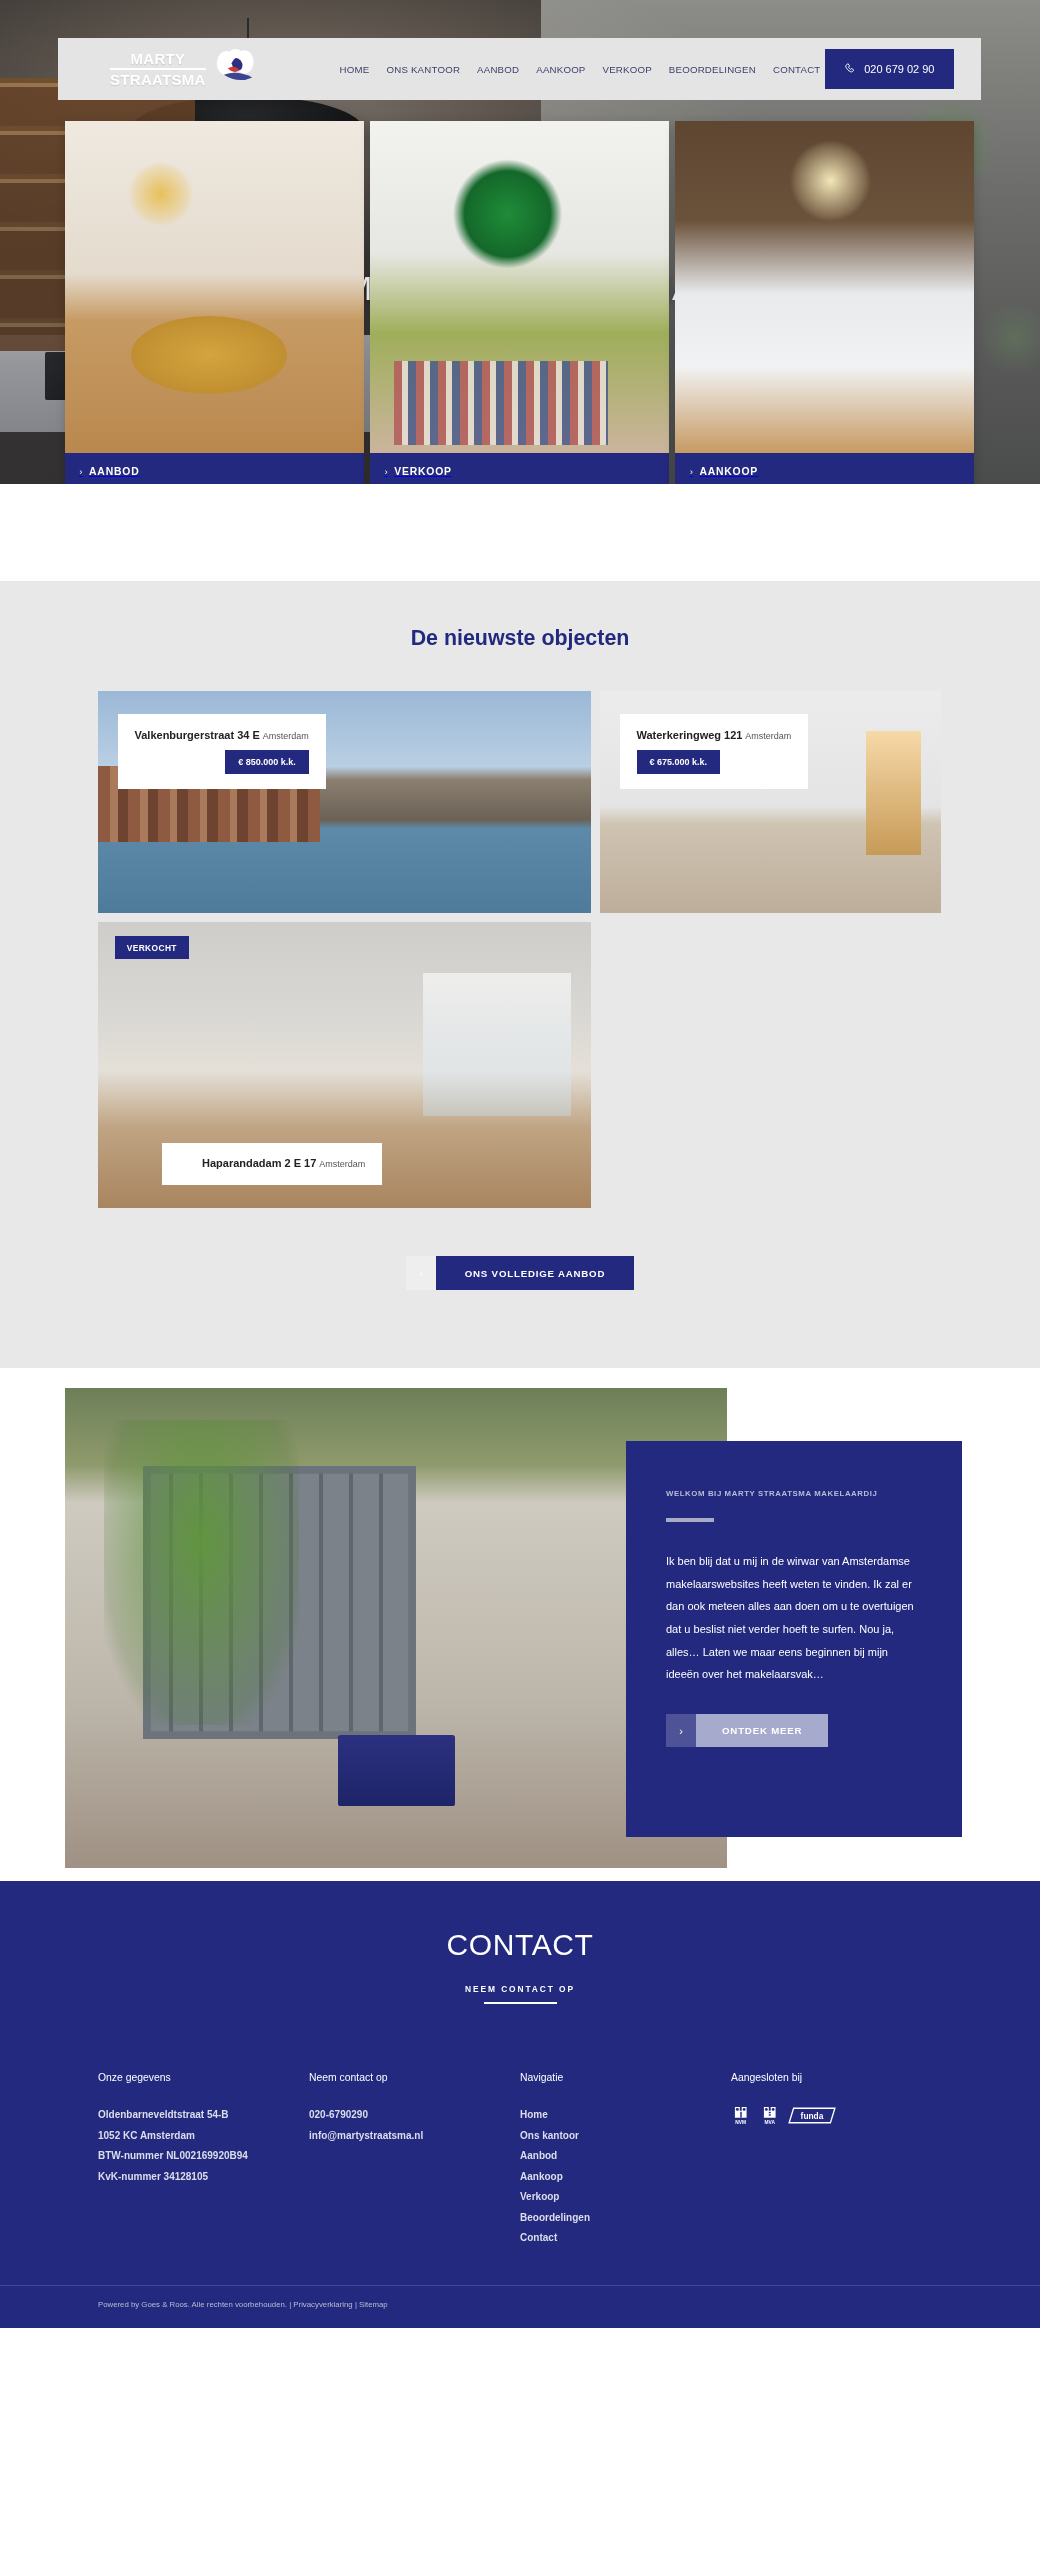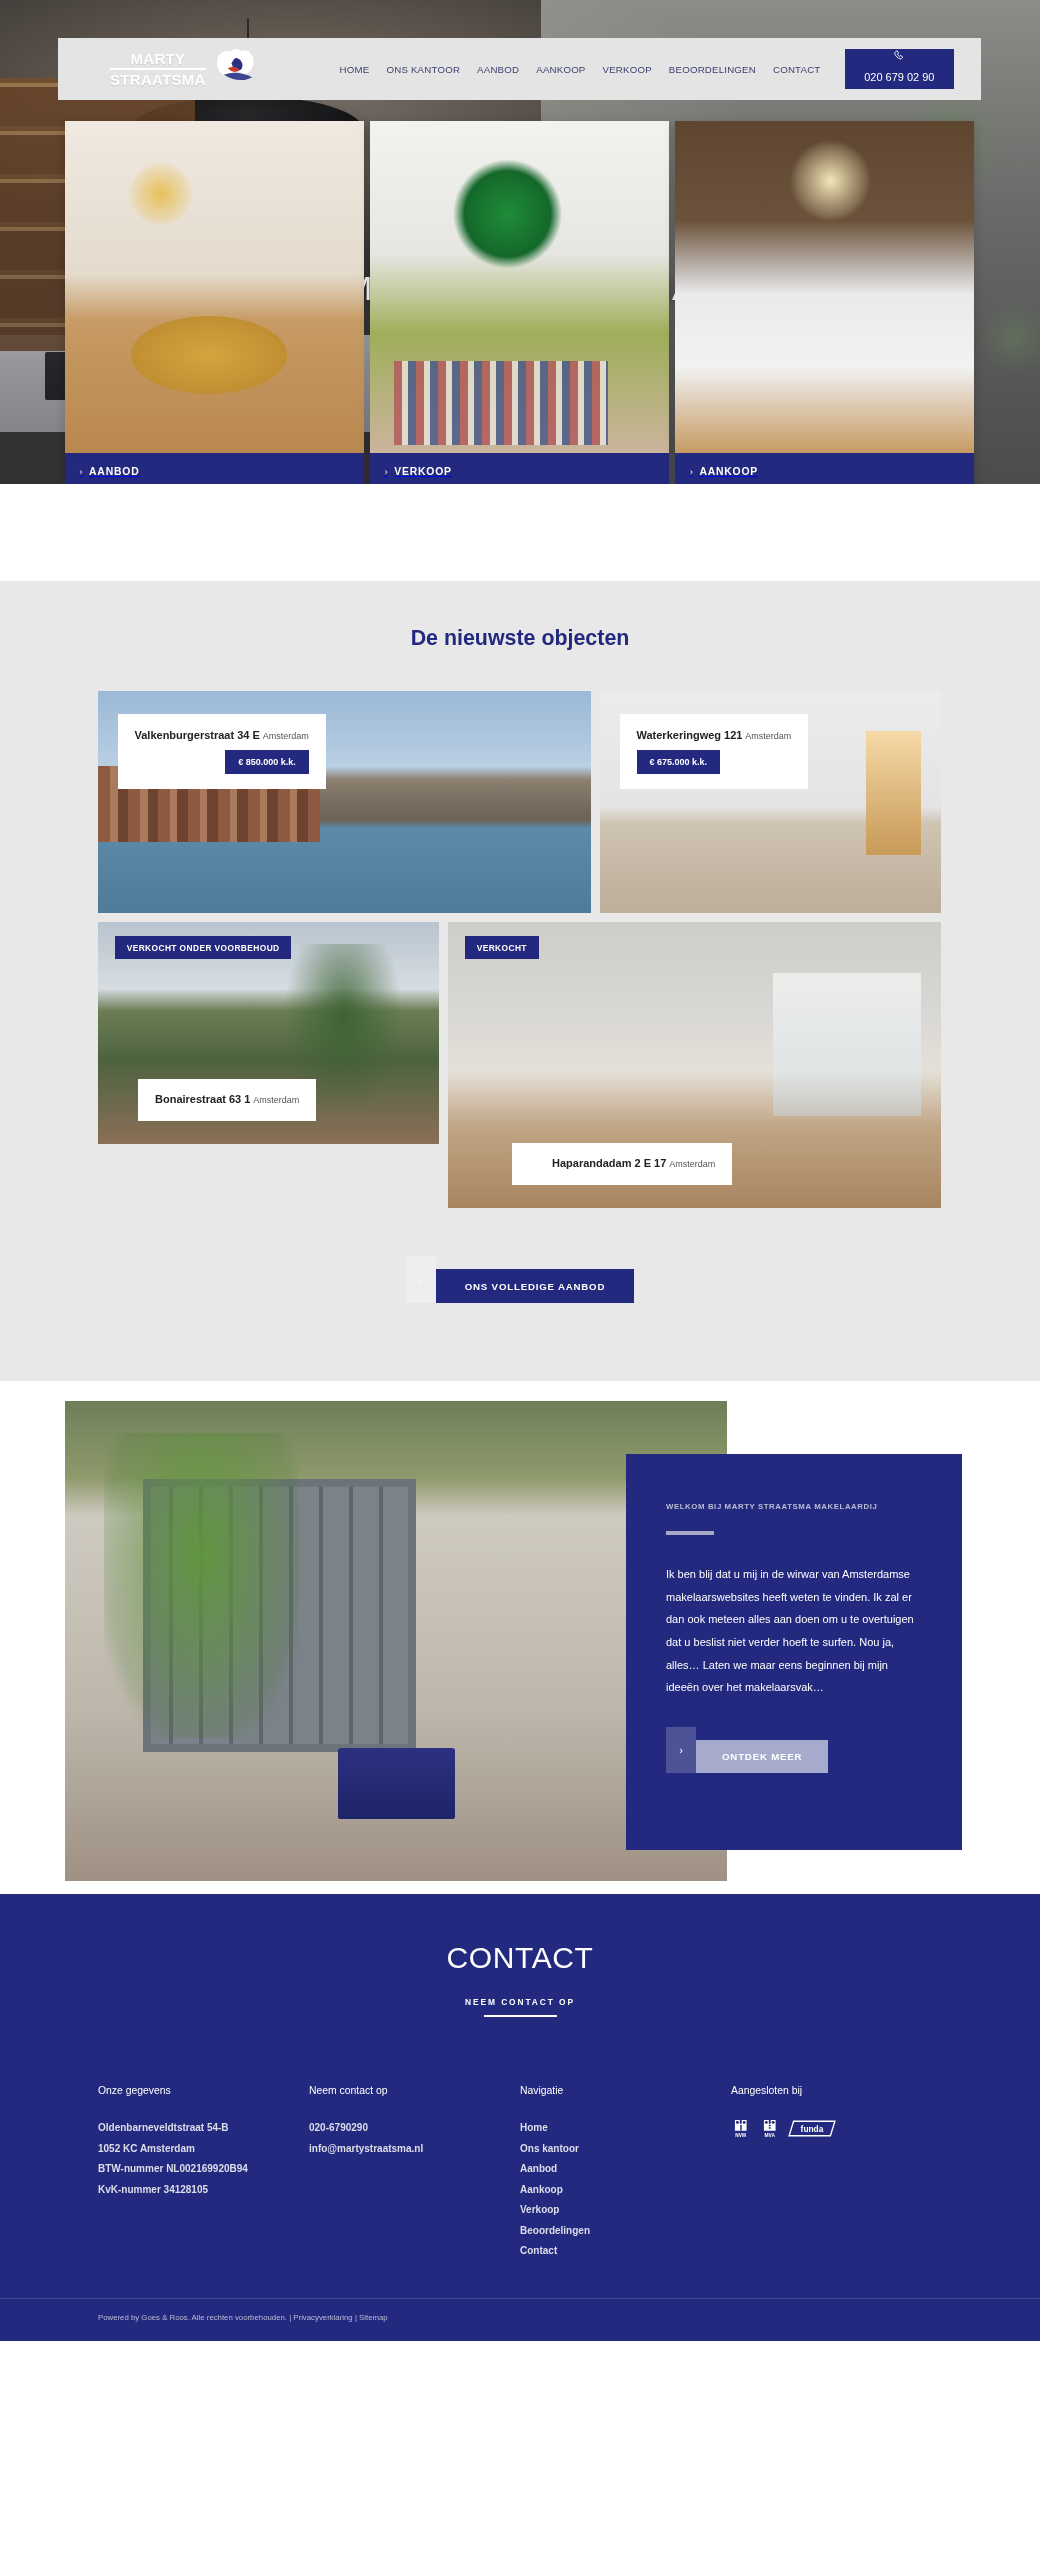--- a/index.html
+++ b/index.html
@@ -139,21 +139,20 @@
     color: #fff;
     height: 40px;
     padding: 0 19.5px;
     margin-right: 27px;
     font-size: 11px;
     font-weight: 400;
     white-space: nowrap;
     border: none;
     cursor: pointer;
     font-family: "Liberation Sans", sans-serif;
-    flex-direction: column;
   }
 
   
   .cats {
     position: absolute;
     left: 65px; bottom: -6.5px;
     width: 909px;
     display: flex; gap: 6.5px;
     z-index: 6;
   }
@@ -284,21 +283,21 @@
     width: 30px;
     color: #fff; font-size: 11px;
   }
   .btn-arrow .txt {
     background: var(--navy);
     color: #fff;
     font-size: 9.7px;
     font-weight: 700;
     letter-spacing: 0.8px;
     padding: 11.7px 28.6px;
-    display: flex; align-items: center; margin-top: 13px;
+    display: flex; align-items: center;
   }
   .objects .cta-row { text-align: center; margin-top: 48px; }
 
   
   .welcome {
     position: relative;
     width: 1040px;
     height: 513px;
     background: #fff;
   }
@@ -477,28 +476,20 @@
 
     <a class="prop prop-b" href="#">
       <span class="photo ph-b"></span>
       <span class="info">
         <span class="addr">Waterkeringweg 121</span>
         <span class="city">Amsterdam</span><br>
         <span class="price">€ 675.000 k.k.</span>
       </span>
     </a>
 
-    <a class="prop prop-c" href="#">
-      <span class="photo ph-c"></span>
-      <span class="badge">VERKOCHT ONDER VOORBEHOUD</span>
-      <span class="info">
-        <span class="addr">Bonairestraat 63 1</span>
-        <span class="city">Amsterdam</span>
-      </span>
-    </a>
 
     <a class="prop prop-d" href="#">
       <span class="photo ph-d"></span>
       <span class="badge">VERKOCHT</span>
       <span class="info">
         <span class="addr">Haparandadam 2 E 17</span>
         <span class="city">Amsterdam</span>
       </span>
     </a>
   </div>

